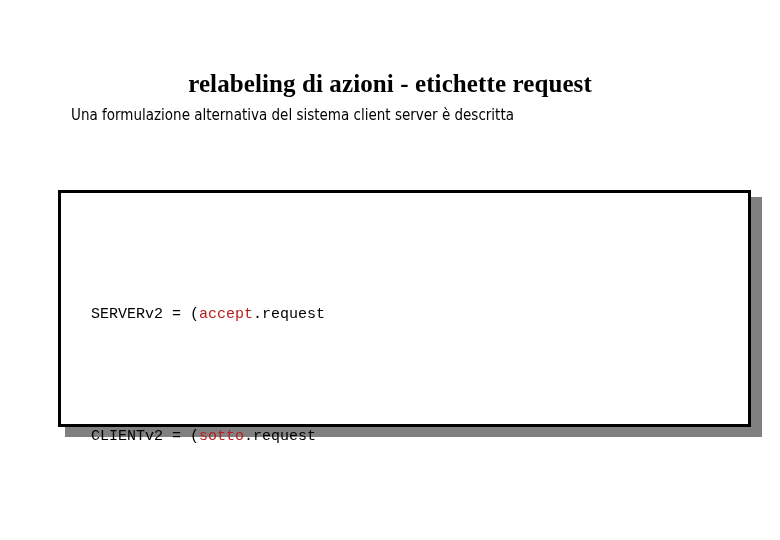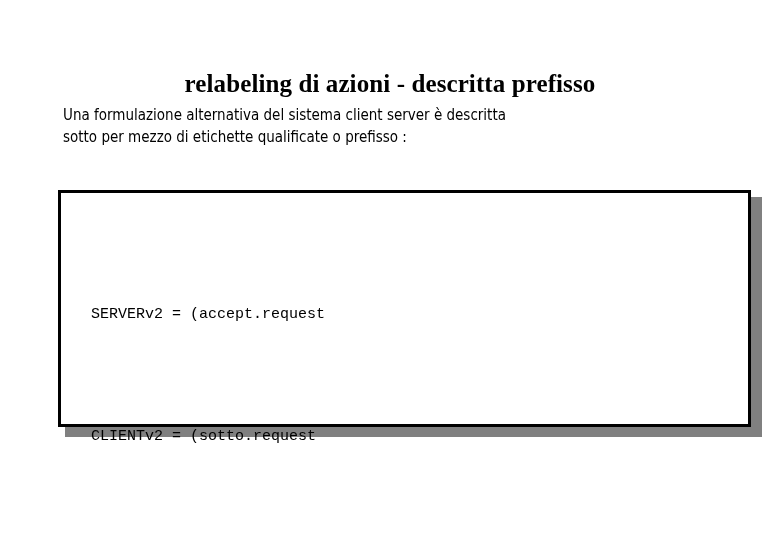--- a/index.html
+++ b/index.html
@@ -46,20 +46,21 @@
     width: 660px;
     font-family: "DejaVu Sans Condensed", "Liberation Sans Narrow", "Liberation Sans", sans-serif;
     font-stretch: condensed;
     font-size: 15px;
     line-height: 22px;
     color: #000000;
   }
   .body-text .line {
     display: block;
     white-space: nowrap;
+    margin-left: 8px;
   }
 
   
   .code-shadow {
     position: absolute;
     left: 65px;
     top: 197px;
     width: 697px;
     height: 240px;
     background: #808080;
@@ -85,33 +86,32 @@
     color: #000000;
     white-space: pre;
     letter-spacing: 0px;
   }
   .code-line {
     display: block;
     white-space: pre;
     height: 24.5px;
   }
   .kw {
-    color: #000000;
+    color: #b91c1c;
   }
 </style>
 </head>
 <body>
 
 <div class="slide">
 
-  <h1 class="slide-title">relabeling di azioni - descritta prefisso</h1>
+  <h1 class="slide-title">relabeling di azioni - etichette request</h1>
 
   <div class="body-text">
     <span class="line">Una formulazione alternativa del sistema client server è descritta</span>
-    <span class="line">sotto per mezzo di etichette qualificate o prefisso :</span>
   </div>
 
   <div class="code-shadow"></div>
 
   <div class="code-box">
     <div class="code-content">
 
       <span class="code-line"><span>SERVERv2 = (</span><span class="kw">accept</span><span>.request</span></span>
 
 

